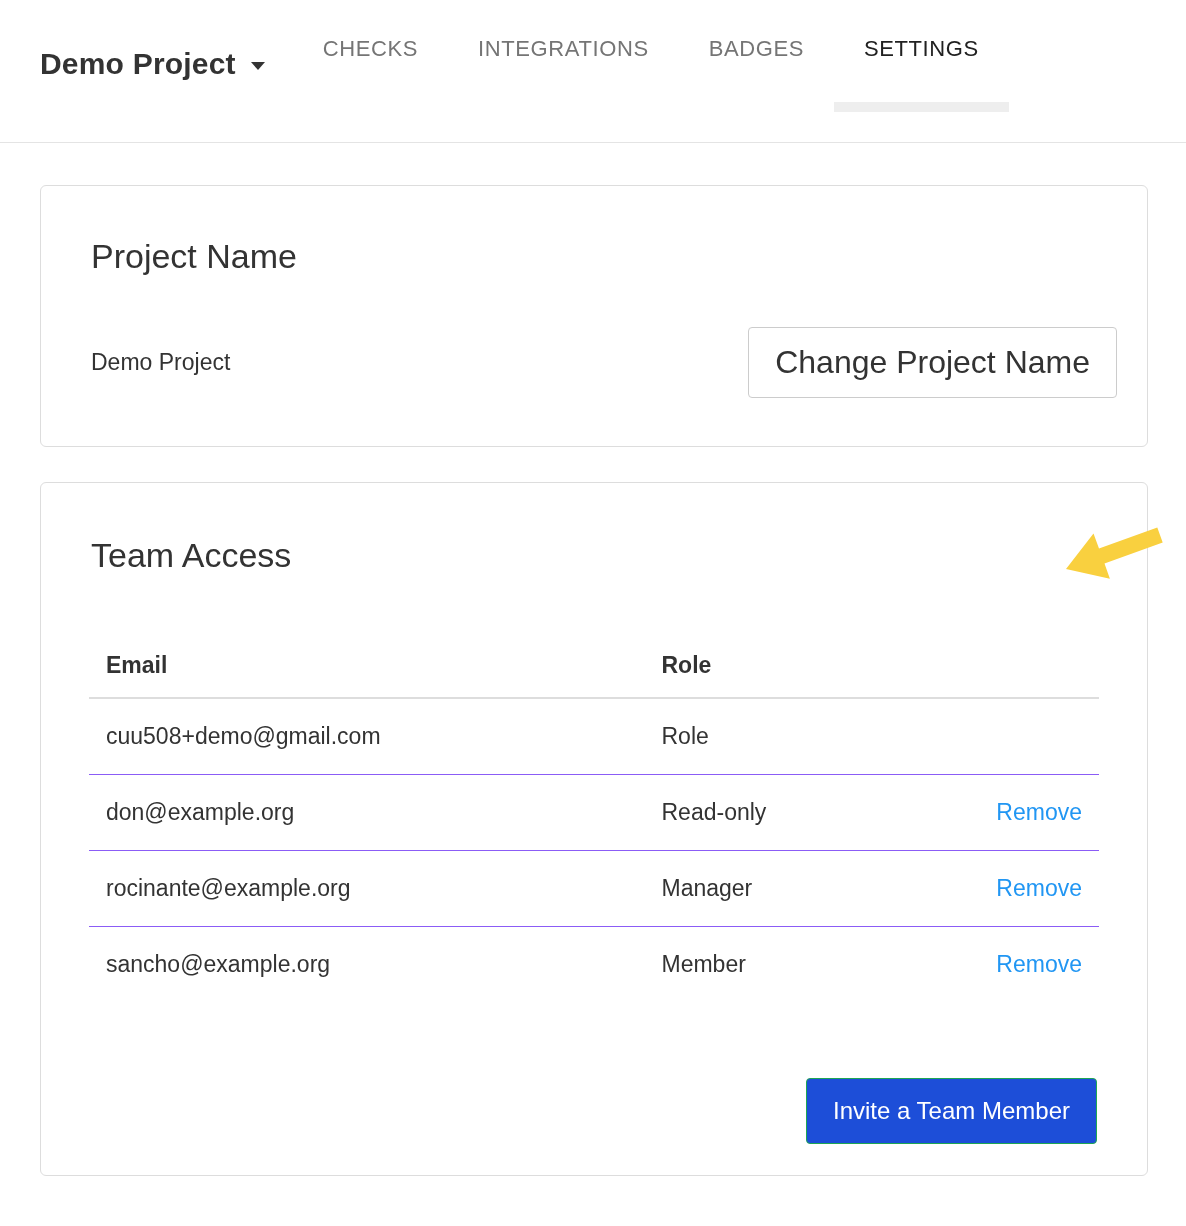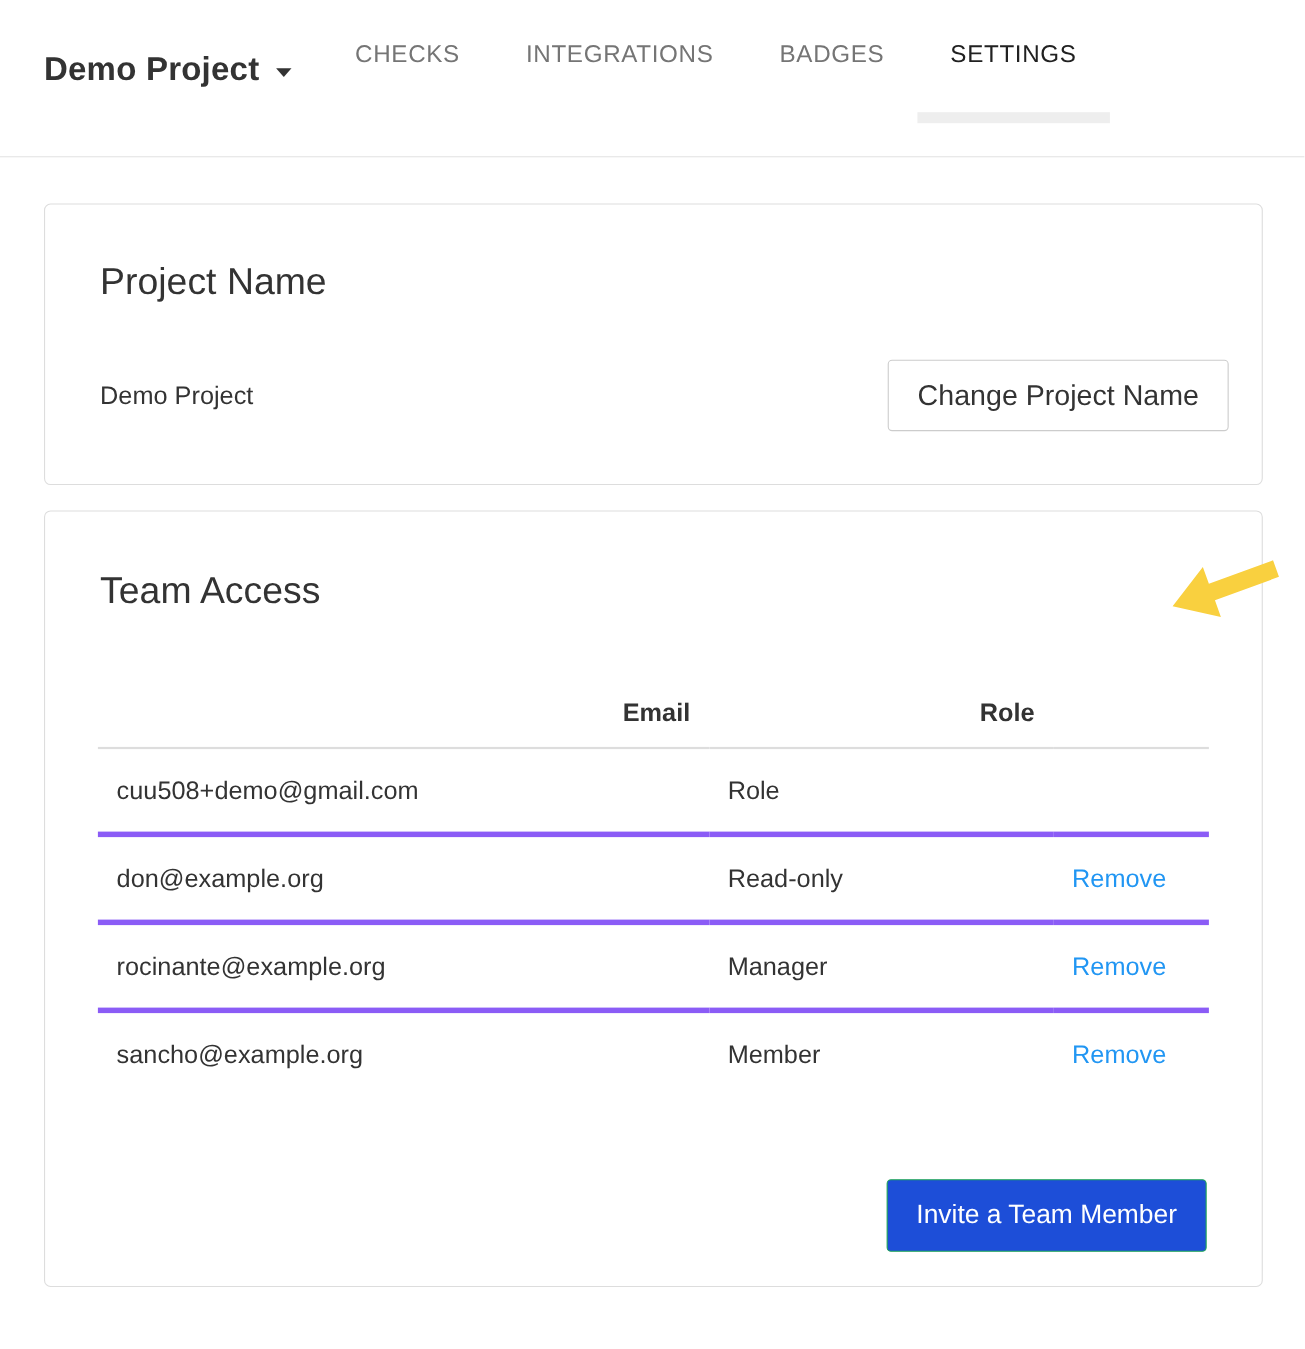--- a/index.html
+++ b/index.html
@@ -85,31 +85,31 @@
   .name-row {
     margin-top: 50px;
     display: flex;
     justify-content: space-between;
     align-items: center;
   }
   .project-name-value { font-size: 23px; color: #333333; }
 
   .btn-outline {
     font-family: "Liberation Sans", sans-serif;
-    font-size: 26px;
+    font-size: 32px;
     color: #333333;
     background: #ffffff;
     border: 1px solid #cccccc;
     border-radius: 4px;
     padding: 16px 26px;
     cursor: pointer;
   }
 
   .team-access-card {
-    margin-top: 23px;
+    margin-top: 35px;
     padding: 52px 0 31px 0;
     position: relative;
   }
   .team-access-card .card-head { padding: 0 50px; position: relative; }
 
   .annotation-arrow {
     position: absolute;
     top: 41px;
     right: -18px;
     width: 100px;
@@ -119,35 +119,35 @@
 
   .table-wrap { padding: 0 48px; margin-top: 48px; }
   table.team-table {
     width: 100%;
     border-collapse: collapse;
   }
   .team-table th {
     font-size: 23px;
     font-weight: 700;
     color: #333333;
-    text-align: right;
+    text-align: left;
     padding: 28px 17px 18px 17px;
     border-bottom: 2px solid #dddddd;
   }
   .team-table td {
     font-size: 23px;
     color: #333333;
     padding: 24px 17px;
-    border-bottom: 5px solid #8b5cf6;
+    border-bottom: 1px solid #8b5cf6;
   }
   .team-table tr:last-child td { border-bottom: none; }
   .col-email { width: 55%; }
   .col-role  { width: 31%; }
   .col-action{ width: 14%; }
-  .team-table td.action { text-align: left; }
+  .team-table td.action { text-align: right; }
   .remove-link {
     color: #2196f3;
     text-decoration: none;
     cursor: pointer;
   }
 
   .invite-row {
     margin-top: 76px;
     padding: 0 50px;
     text-align: right;

